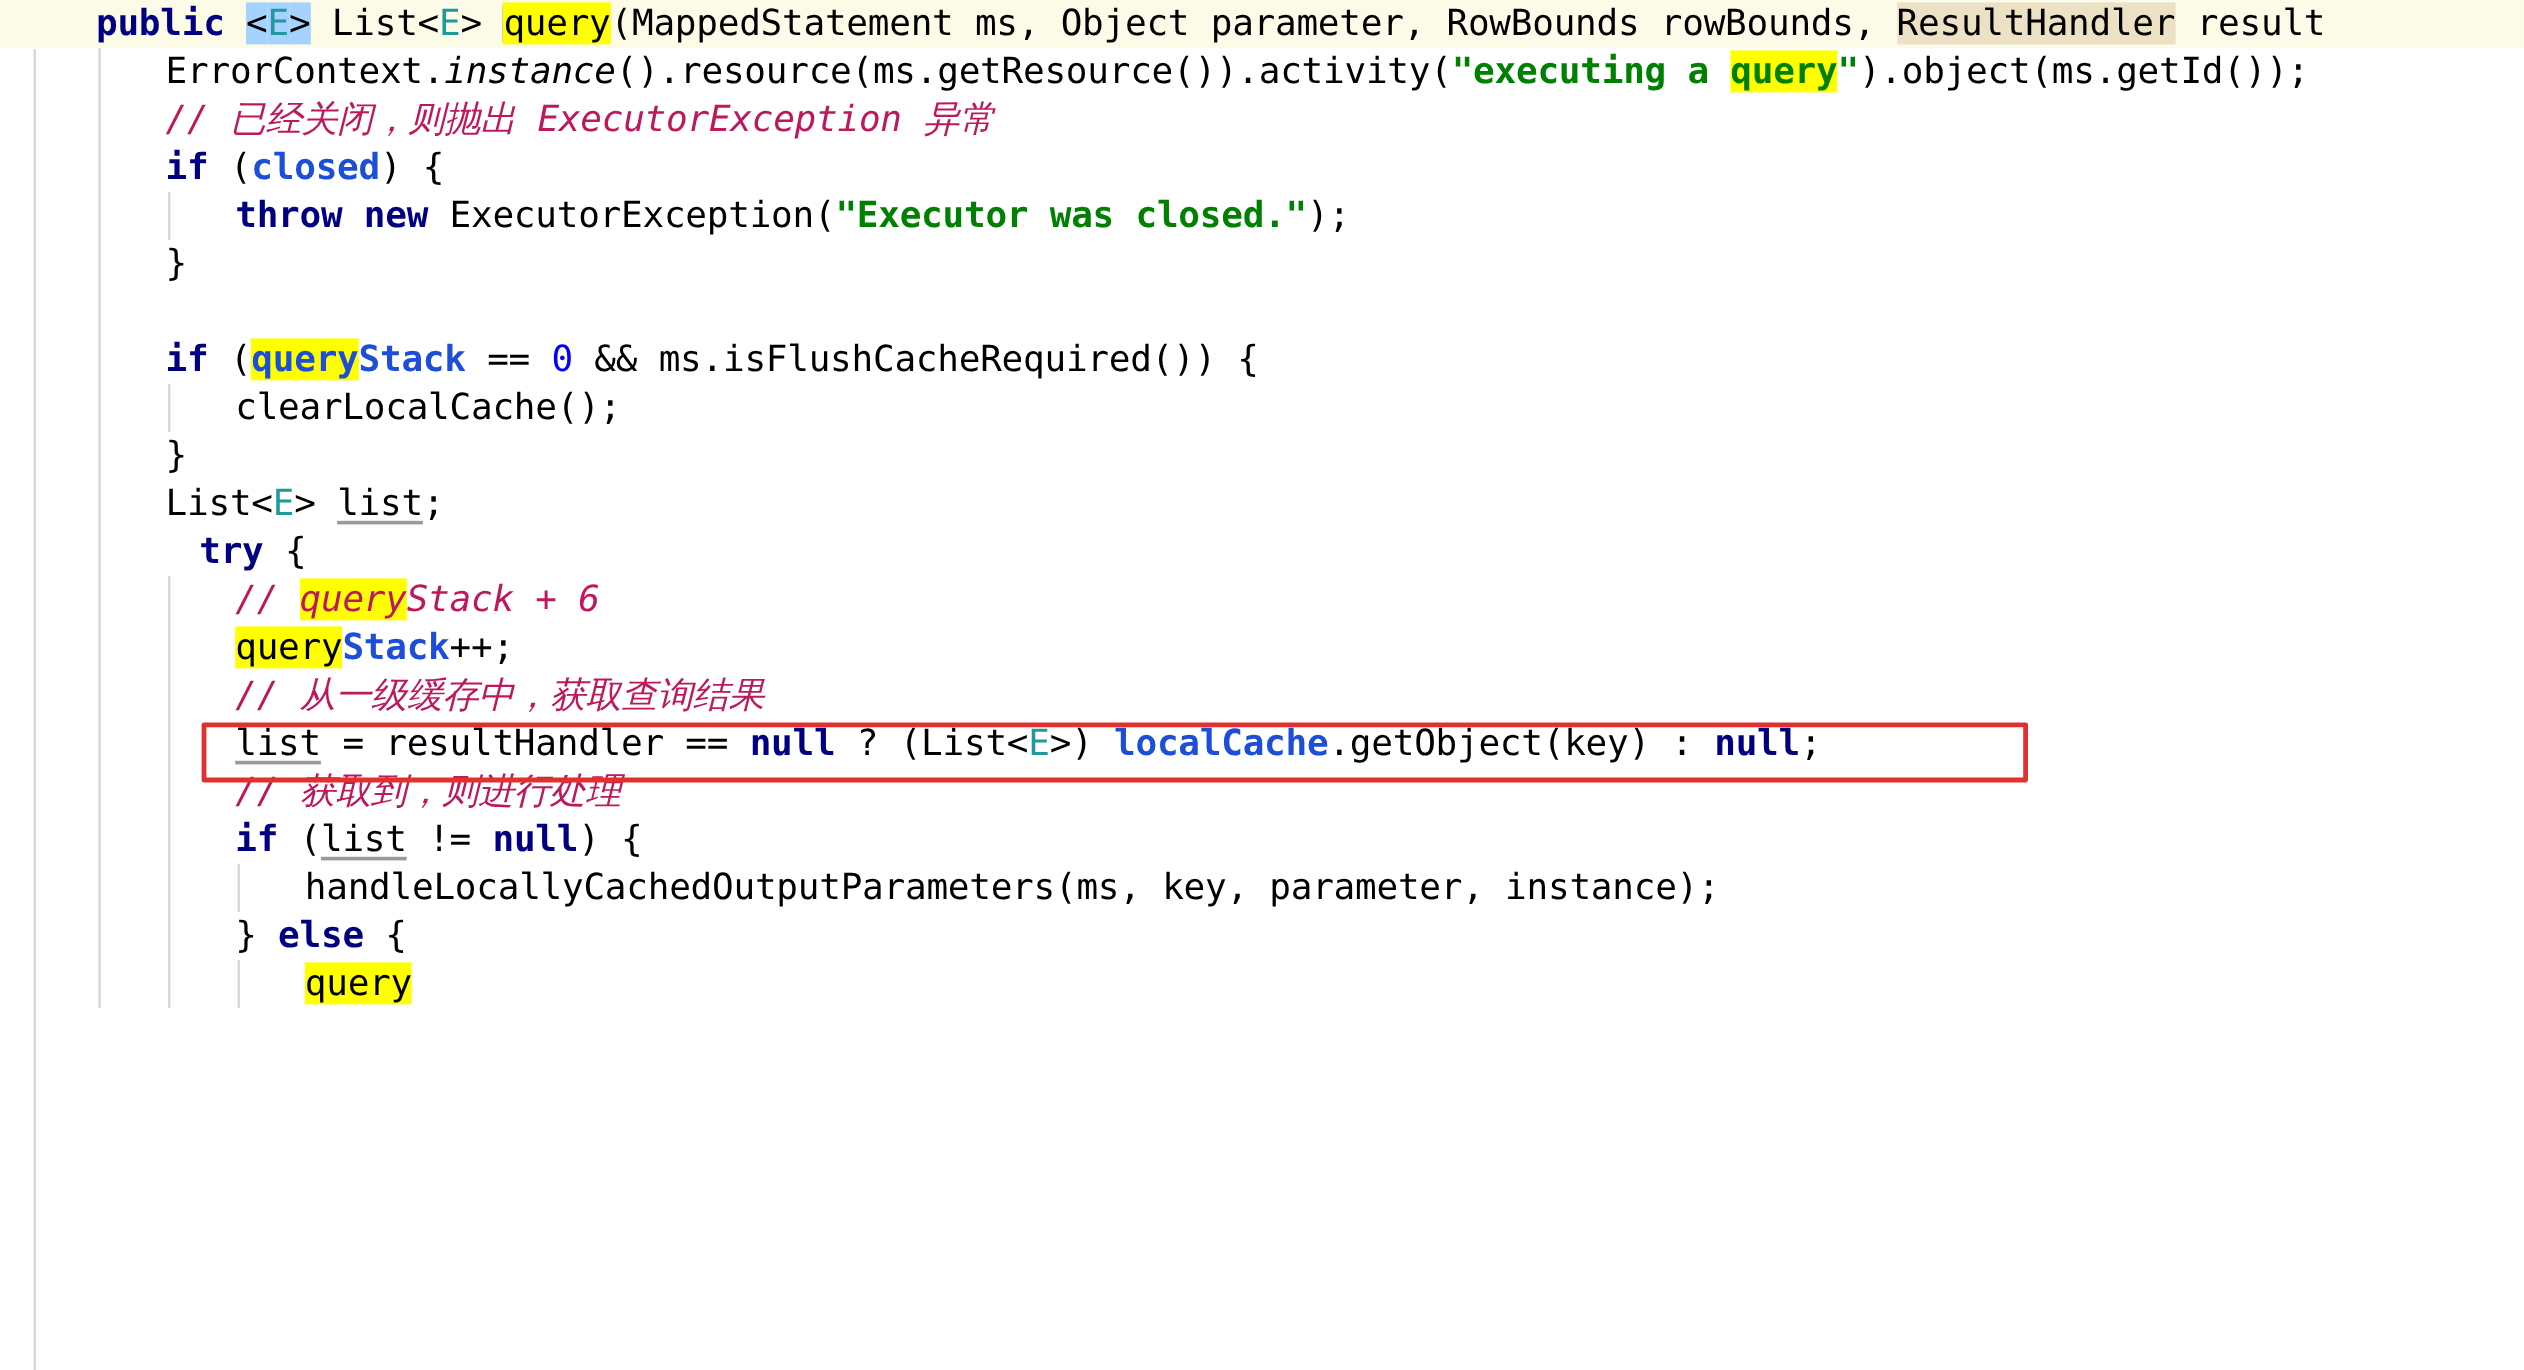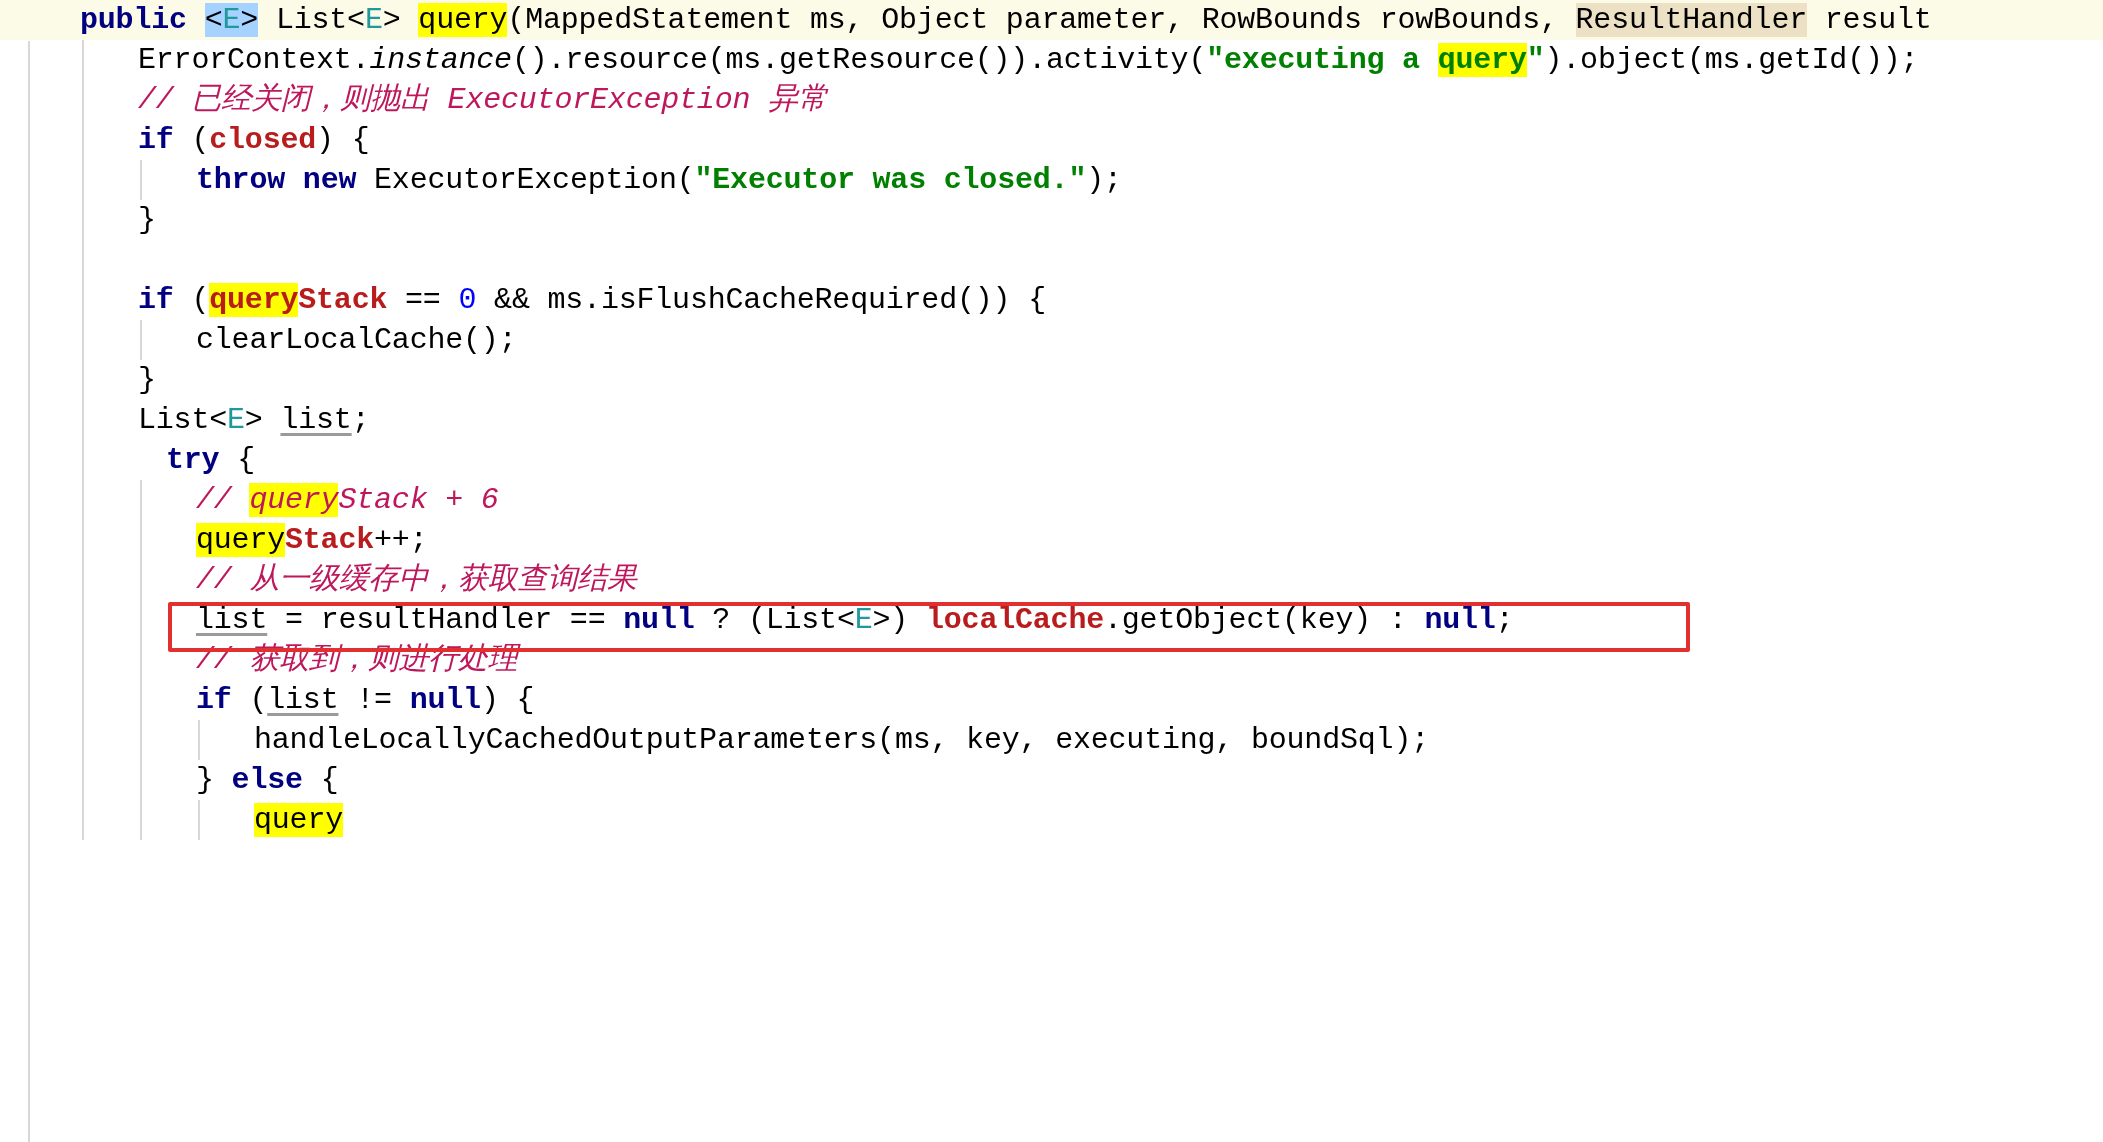--- a/index.html
+++ b/index.html
@@ -12,21 +12,20 @@
     overflow: hidden;
     font-family: "DejaVu Sans Mono", "Liberation Mono", monospace;
   }
 
   #editor {
     position: relative;
     width: 2103px;
     height: 1142px;
     background: #ffffff;
     padding: 0;
-    font-family: Liberation Mono, monospace;
   }
 
   
   .gutter-rule {
     position: absolute;
     left: 28px;
     top: 41px;
     width: 2px;
     height: 1101px;
     background: #d8d8d8;
@@ -50,21 +49,21 @@
   .indent-guide {
     position: absolute;
     top: 0;
     width: 2px;
     height: 40px;
     background: #d8d8d8;
   }
 
   
   .kw      { color: #000080; font-weight: bold; }
-  .field   { color: #b91c1c; font-weight: bold; }
+  .field   { color: #1d4ed8; font-weight: bold; }
   .generic { color: #20999d; }
   .str     { color: #008000; font-weight: bold; }
   .num     { color: #0000ff; }
   .cmt     { color: #be185d; font-style: italic; }
   .plain   { color: #000000; }
   .ul      { text-decoration: underline; text-decoration-color: #9a9a9a; text-underline-offset: 5px; }
   .hl      { background: #ffff00; }
   .idhl    { background: #ece1c4; }
   .sel     { background: #a6d2ff; }
 
@@ -107,18 +106,18 @@
       <div class="line"><span class="indent-guide" style="left: 82px;"></span><span class="indent-guide" style="left: 140px;"></span><span style="padding-left: 196px; display: inline-block;"><span class="plain">clearLocalCache();</span></span></div>
       <div class="line"><span class="indent-guide" style="left: 82px;"></span><span style="padding-left: 138px; display: inline-block;"><span class="plain">}</span></span></div>
       <div class="line"><span class="indent-guide" style="left: 82px;"></span><span style="padding-left: 138px; display: inline-block;"><span class="plain">List</span><span class="plain">&lt;</span><span class="generic">E</span><span class="plain">&gt; </span><span class="plain ul">list</span><span class="plain">;</span></span></div>
       <div class="line"><span class="indent-guide" style="left: 82px;"></span><span style="padding-left: 138px; display: inline-block; margin-left: 28px;"><span class="kw">try</span><span class="plain"> {</span></span></div>
       <div class="line"><span class="indent-guide" style="left: 82px;"></span><span class="indent-guide" style="left: 140px;"></span><span style="padding-left: 196px; display: inline-block;"><span class="cmt">// </span><span class="cmt hl">query</span><span class="cmt">Stack + 6</span></span></div>
       <div class="line"><span class="indent-guide" style="left: 82px;"></span><span class="indent-guide" style="left: 140px;"></span><span style="padding-left: 196px; display: inline-block;"><span class="plain hl">query</span><span class="field">Stack</span><span class="plain">++;</span></span></div>
       <div class="line"><span class="indent-guide" style="left: 82px;"></span><span class="indent-guide" style="left: 140px;"></span><span style="padding-left: 196px; display: inline-block;"><span class="cmt">// 从一级缓存中，获取查询结果</span></span></div>
       <div class="line"><span class="indent-guide" style="left: 82px;"></span><span class="indent-guide" style="left: 140px;"></span><span style="padding-left: 196px; display: inline-block;"><span class="plain ul">list</span><span class="plain"> = resultHandler == </span><span class="kw">null</span><span class="plain"> ? (List&lt;</span><span class="generic">E</span><span class="plain">&gt;) </span><span class="field">localCache</span><span class="plain">.getObject(key) : </span><span class="kw">null</span><span class="plain">;</span></span></div>
       <div class="line"><span class="indent-guide" style="left: 82px;"></span><span class="indent-guide" style="left: 140px;"></span><span style="padding-left: 196px; display: inline-block;"><span class="cmt">// 获取到，则进行处理</span></span></div>
       <div class="line"><span class="indent-guide" style="left: 82px;"></span><span class="indent-guide" style="left: 140px;"></span><span style="padding-left: 196px; display: inline-block;"><span class="kw">if</span><span class="plain"> (</span><span class="plain ul">list</span><span class="plain"> != </span><span class="kw">null</span><span class="plain">) {</span></span></div>
-      <div class="line"><span class="indent-guide" style="left: 82px;"></span><span class="indent-guide" style="left: 140px;"></span><span class="indent-guide" style="left: 198px;"></span><span style="padding-left: 254px; display: inline-block;"><span class="plain">handleLocallyCachedOutputParameters(ms, key, executing, boundSql);</span></span></div>
+      <div class="line"><span class="indent-guide" style="left: 82px;"></span><span class="indent-guide" style="left: 140px;"></span><span class="indent-guide" style="left: 198px;"></span><span style="padding-left: 254px; display: inline-block;"><span class="plain">handleLocallyCachedOutputParameters(ms, key, parameter, instance);</span></span></div>
       <div class="line"><span class="indent-guide" style="left: 82px;"></span><span class="indent-guide" style="left: 140px;"></span><span style="padding-left: 196px; display: inline-block;"><span class="plain">} </span><span class="kw">else</span><span class="plain"> {</span></span></div>
       <div class="line"><span class="indent-guide" style="left: 82px;"></span><span class="indent-guide" style="left: 140px;"></span><span class="indent-guide" style="left: 198px;"></span><span style="padding-left: 254px; display: inline-block;"><span class="plain hl">query</span></span></div>
     </div>
   <div id="red-box" style="top: 602px;"></div>
 </div>
 
 </body></html>

